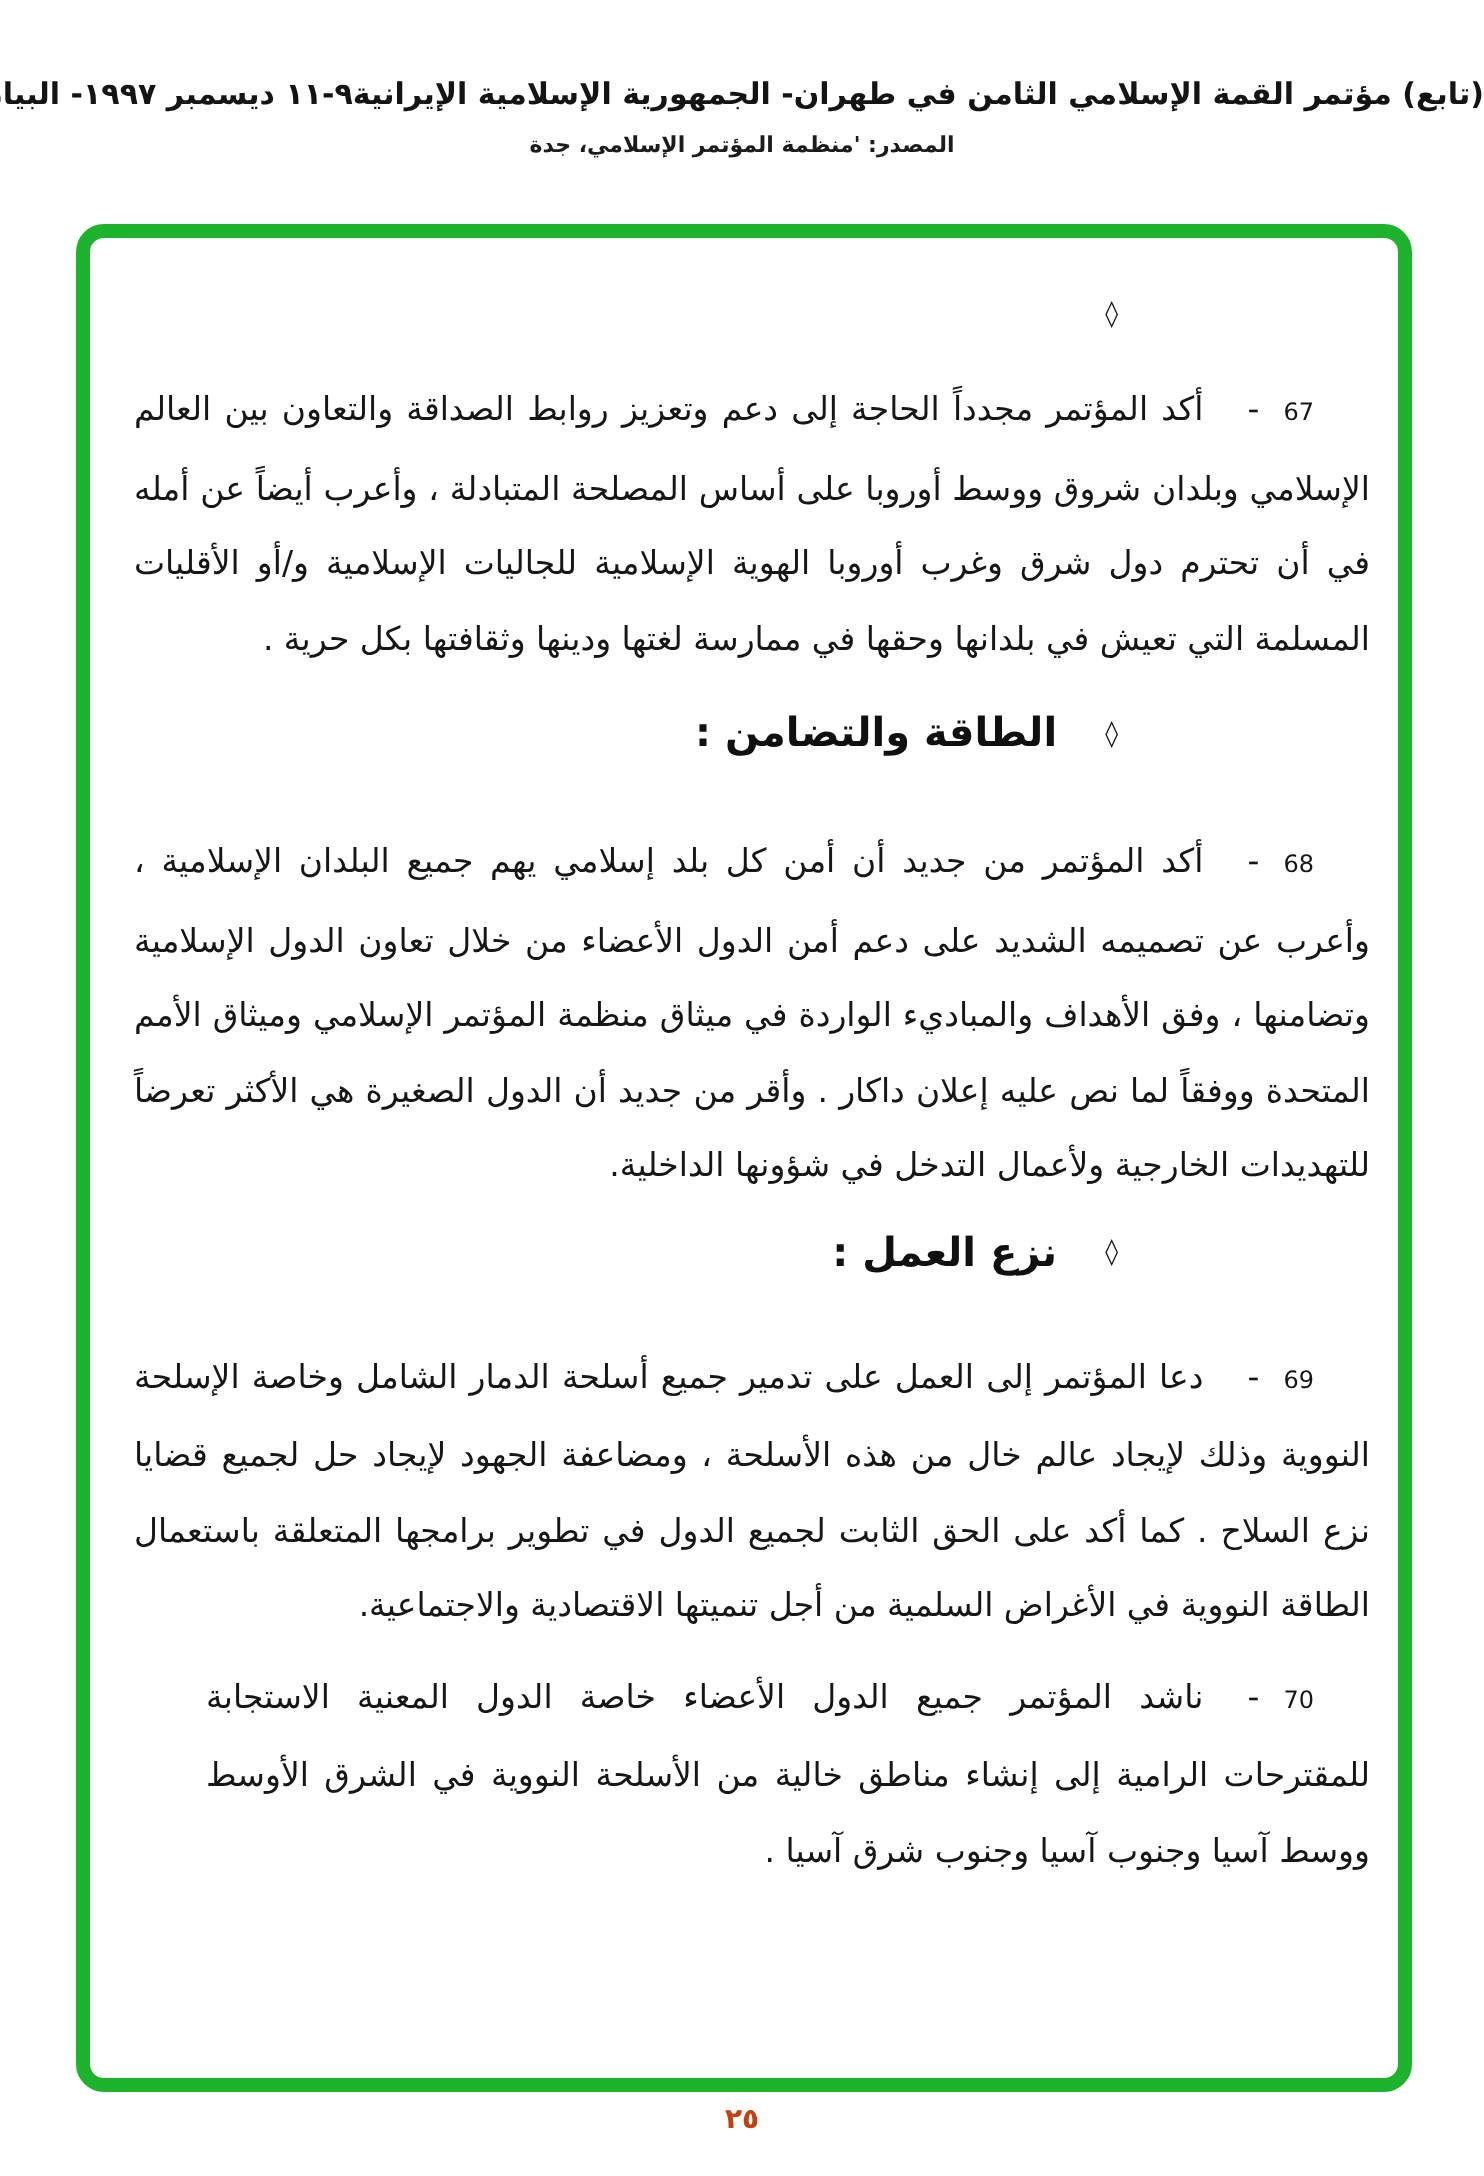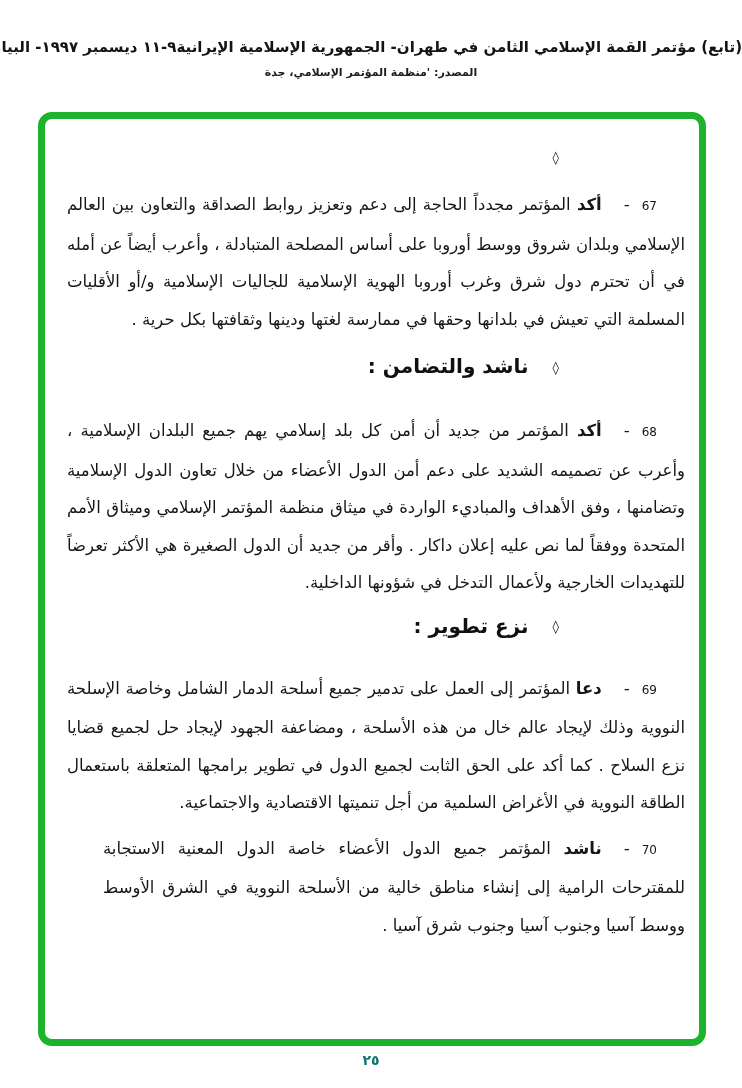--- a/index.html
+++ b/index.html
@@ -27,24 +27,24 @@
   .para{
     direction:rtl;text-align:justify;font-size:16.5px;line-height:37.5px;
     margin:0;text-indent:28px;color:#161616;
   }
   .p-67{margin-top:22px;}
   .p-68{margin-top:34px;}
   .p-69{margin-top:32px;}
   .p-70{margin-top:8px;margin-left:36px;}
   .pnum{font-size:12px;font-family:"DejaVu Sans",sans-serif;}
   .pdash{margin-right:12px;margin-left:22px;}
-  .lead{font-weight:bold;}
+  .lead{font-weight:normal;}
   .pageno{
     position:absolute;top:1052px;left:0;right:0;text-align:center;
-    font-size:14px;font-weight:bold;color:#0f766e;
+    font-size:14px;font-weight:bold;color:#c2410c;
   }
 </style>
 </head>
 <body>
 
 <div class="page">
 
   <div class="header">
     <div class="header-title">(تابع) مؤتمر القمة الإسلامي الثامن في طهران- الجمهورية الإسلامية الإيرانية٩-١١ ديسمبر ١٩٩٧- البيان الختامي</div>
     <div class="header-source">المصدر: 'منظمة المؤتمر الإسلامي، جدة</div>
@@ -53,28 +53,28 @@
   <div class="frame">
 
     <div class="sec-heading sh-1">
       <span class="diamond">◊</span>
     </div>
 
     <p class="para p-67"><span class="pnum">67</span><span class="pdash">-</span><span class="lead">أكد</span> <span>المؤتمر مجدداً الحاجة إلى دعم وتعزيز روابط الصداقة والتعاون بين العالم الإسلامي وبلدان شروق ووسط أوروبا على أساس المصلحة المتبادلة ، وأعرب أيضاً عن أمله في أن تحترم دول شرق وغرب أوروبا الهوية الإسلامية للجاليات الإسلامية و/أو الأقليات المسلمة التي تعيش في بلدانها وحقها في ممارسة لغتها ودينها وثقافتها بكل حرية .</span></p>
 
     <div class="sec-heading sh-2">
       <span class="diamond">◊</span>
-      <span>ناشد والتضامن :</span>
+      <span>الطاقة والتضامن :</span>
     </div>
 
     <p class="para p-68"><span class="pnum">68</span><span class="pdash">-</span><span class="lead">أكد</span> <span>المؤتمر من جديد أن أمن كل بلد إسلامي يهم جميع البلدان الإسلامية ، وأعرب عن تصميمه الشديد على دعم أمن الدول الأعضاء من خلال تعاون الدول الإسلامية وتضامنها ، وفق الأهداف والمباديء الواردة في ميثاق منظمة المؤتمر الإسلامي وميثاق الأمم المتحدة ووفقاً لما نص عليه إعلان داكار . وأقر من جديد أن الدول الصغيرة هي الأكثر تعرضاً للتهديدات الخارجية ولأعمال التدخل في شؤونها الداخلية.</span></p>
 
     <div class="sec-heading sh-3">
       <span class="diamond">◊</span>
-      <span>نزع تطوير :</span>
+      <span>نزع العمل :</span>
     </div>
 
     <p class="para p-69"><span class="pnum">69</span><span class="pdash">-</span><span class="lead">دعا</span> <span>المؤتمر إلى العمل على تدمير جميع أسلحة الدمار الشامل وخاصة الإسلحة النووية وذلك لإيجاد عالم خال من هذه الأسلحة ، ومضاعفة الجهود لإيجاد حل لجميع قضايا نزع السلاح . كما أكد على الحق الثابت لجميع الدول في تطوير برامجها المتعلقة باستعمال الطاقة النووية في الأغراض السلمية من أجل تنميتها الاقتصادية والاجتماعية.</span></p>
 
     <p class="para p-70"><span class="pnum">70</span><span class="pdash">-</span><span class="lead">ناشد</span> <span>المؤتمر جميع الدول الأعضاء خاصة الدول المعنية الاستجابة للمقترحات الرامية إلى إنشاء مناطق خالية من الأسلحة النووية في الشرق الأوسط ووسط آسيا وجنوب آسيا وجنوب شرق آسيا .</span></p>
 
   </div>
 
   <div class="pageno">٢٥</div>
 

